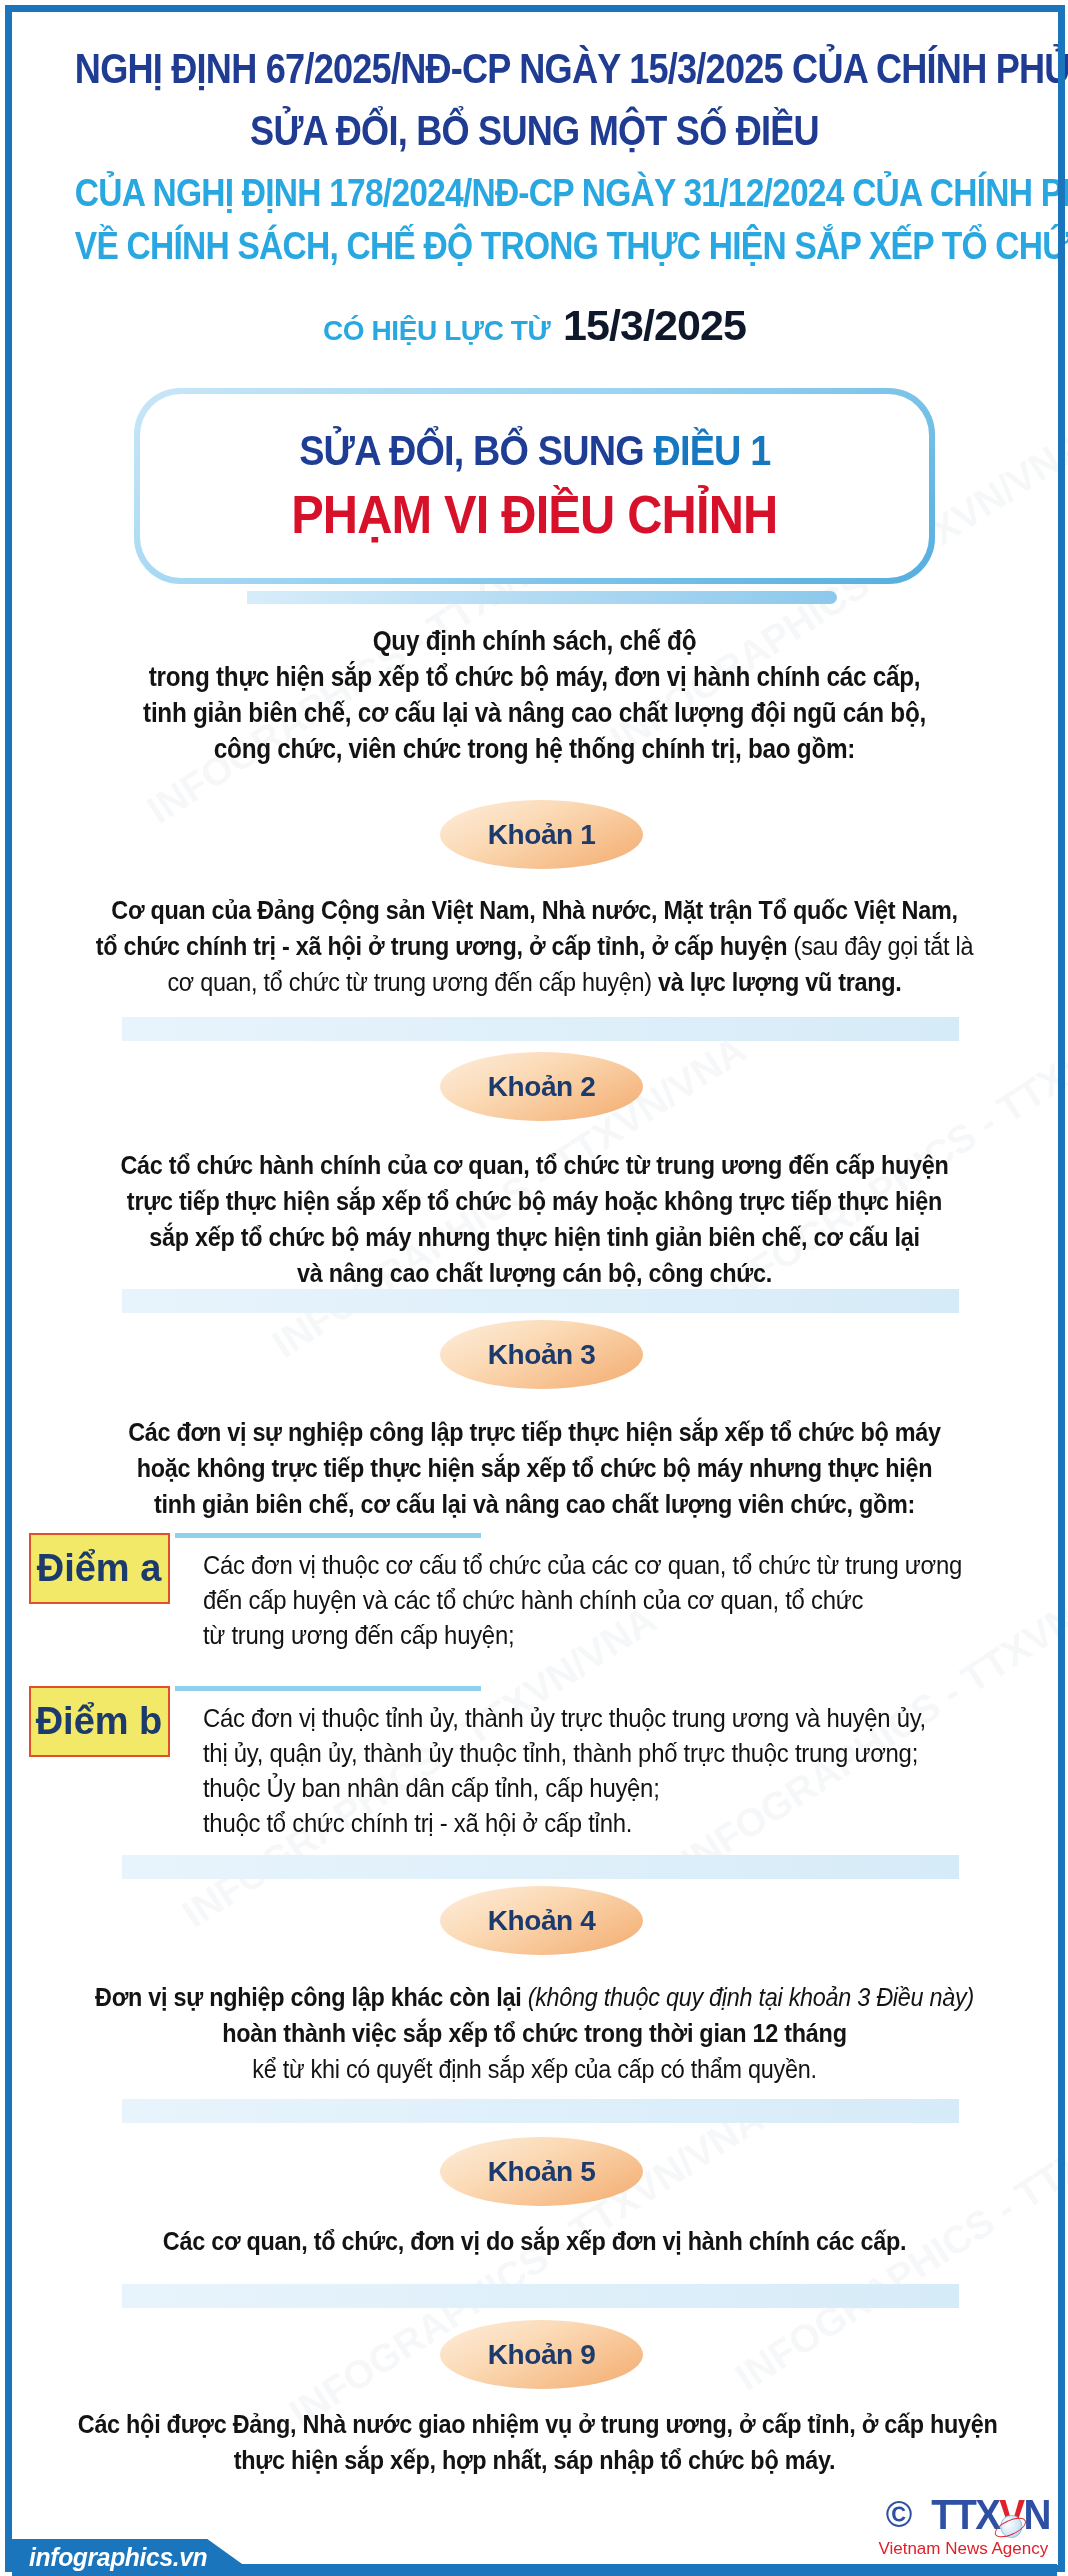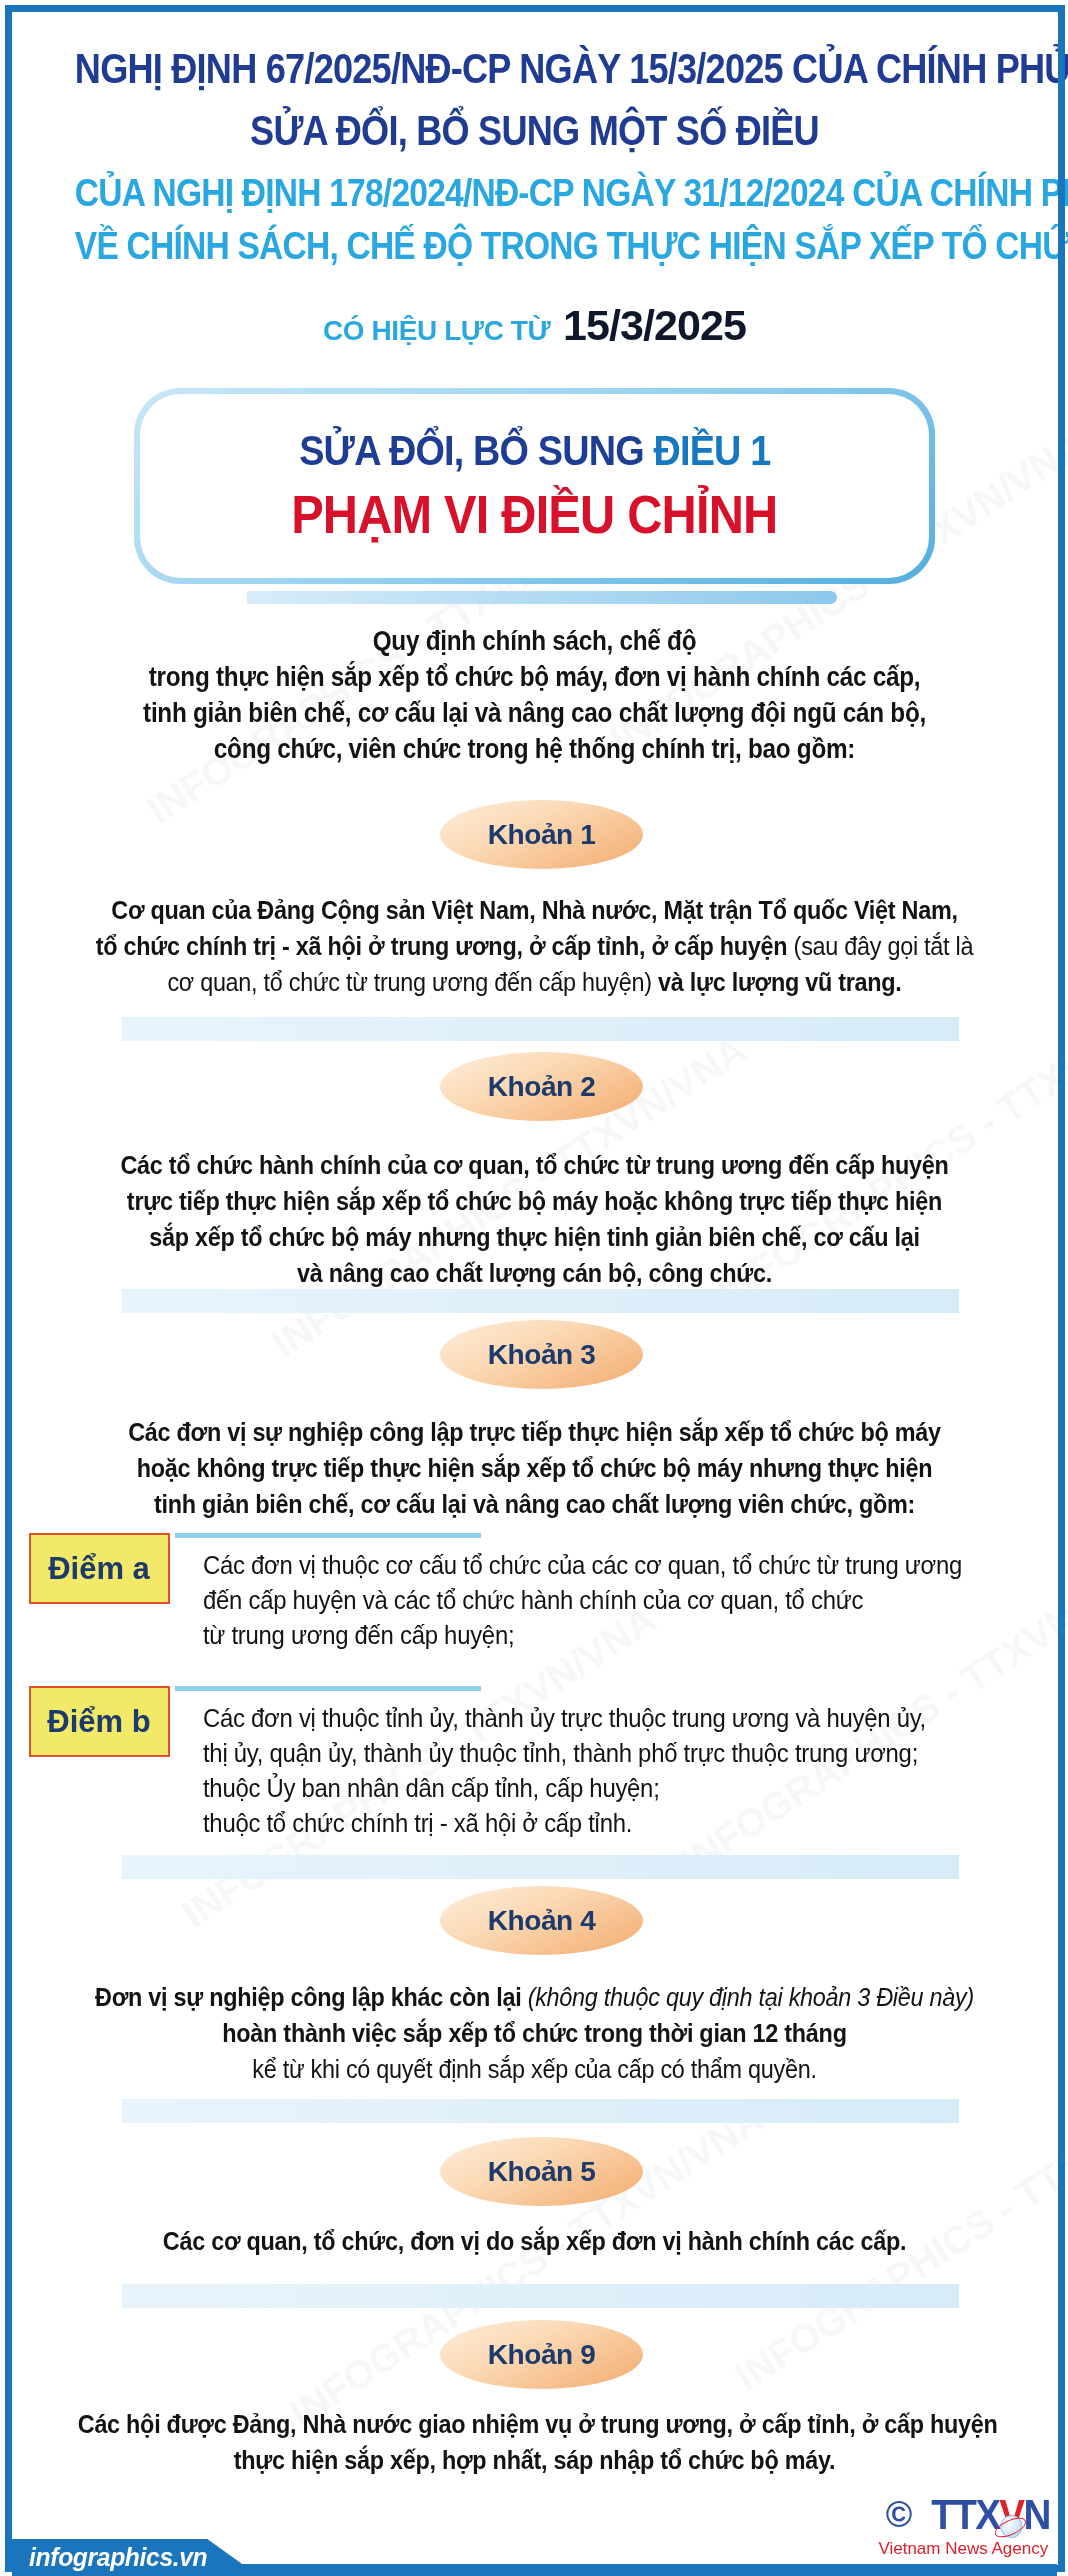--- a/index.html
+++ b/index.html
@@ -75,21 +75,21 @@
   .divider{
     position:absolute;left:122px;width:837px;height:24px;
     background:linear-gradient(to right,#e8f4fc,#d6ebf8);
   }
   .d1{top:1017px;} .d2{top:1289px;} .d3{top:1855px;} .d4{top:2099px;} .d5{top:2284px;}
   
   .point-label{
     position:absolute;left:28.5px;width:141px;height:71px;box-sizing:border-box;
     background:#f1e967;border:2.7px solid #e2502a;
     display:flex;align-items:center;justify-content:center;
-    font-size:31px;font-weight:bold;color:#1c3a6b;
+    font-size:38px;font-weight:bold;color:#1c3a6b;
   }
   .pl-a{top:1533px;} .pl-b{top:1686px;}
   .point-line{position:absolute;left:175px;width:306px;height:5.3px;background:#8fd0ec;}
   .ln-a{top:1533px;} .ln-b{top:1686px;}
   .point-text{
     position:absolute;left:203px;width:837px;text-align:left;white-space:pre;
     font-size:26px;line-height:35px;color:#131313;font-weight:400;
     transform:scaleX(0.92);transform-origin:left top;letter-spacing:-0.3px;
   }
   .pt-a{top:1548px;} .pt-b{top:1701px;}

